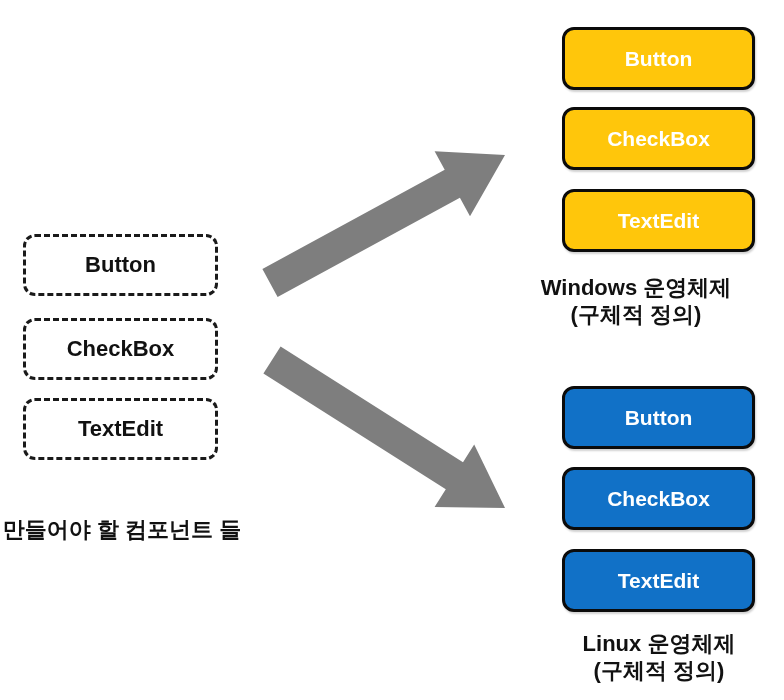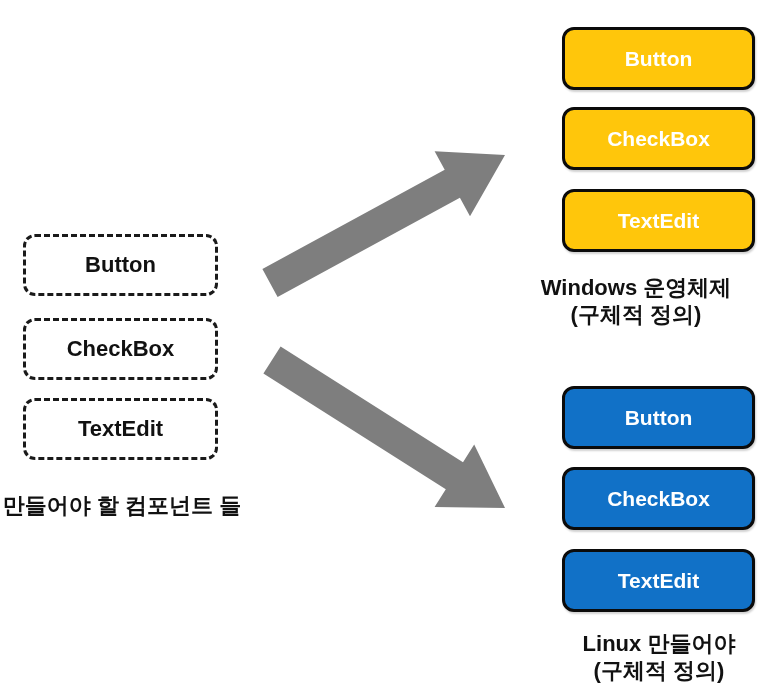--- a/index.html
+++ b/index.html
@@ -54,21 +54,21 @@
   .lin-btn { background: var(--linux-color, #1171c7); }
   .caption {
     position: absolute;
     width: 244px;
     text-align: center;
     font-size: 22px;
     line-height: 27px;
     font-weight: 600;
     color: #111111;
   }
-  .caption-left   { left: 0px;   top: 492px; }
+  .caption-left   { left: 0px;   top: 516px; }
   .caption-win    { left: 514px; top: 274px; }
   .caption-linux  { left: 537px; top: 630px; }
 </style>
 </head>
 <body>
 
 <div class="canvas">
 
   <svg class="arrows-layer" width="784" height="700" viewBox="0 0 784 700" xmlns="http://www.w3.org/2000/svg">
     <polygon class="arrow-shape" points="277.6,297.0 459.9,197.7 470.0,216.2 505,155 434.6,151.2 444.7,169.7 262.4,269.0"></polygon>
@@ -108,17 +108,17 @@
     <span>Button</span>
   </div>
   <div class="solid-btn lin-btn" style="top:467px">
     <span>CheckBox</span>
   </div>
   <div class="solid-btn lin-btn" style="top:549px">
     <span>TextEdit</span>
   </div>
 
   <div class="caption caption-linux">
-    <div>Linux 만들어야</div>
+    <div>Linux 운영체제</div>
     <div>(구체적 정의)</div>
   </div>
 
 </div>
 
 </body></html>

